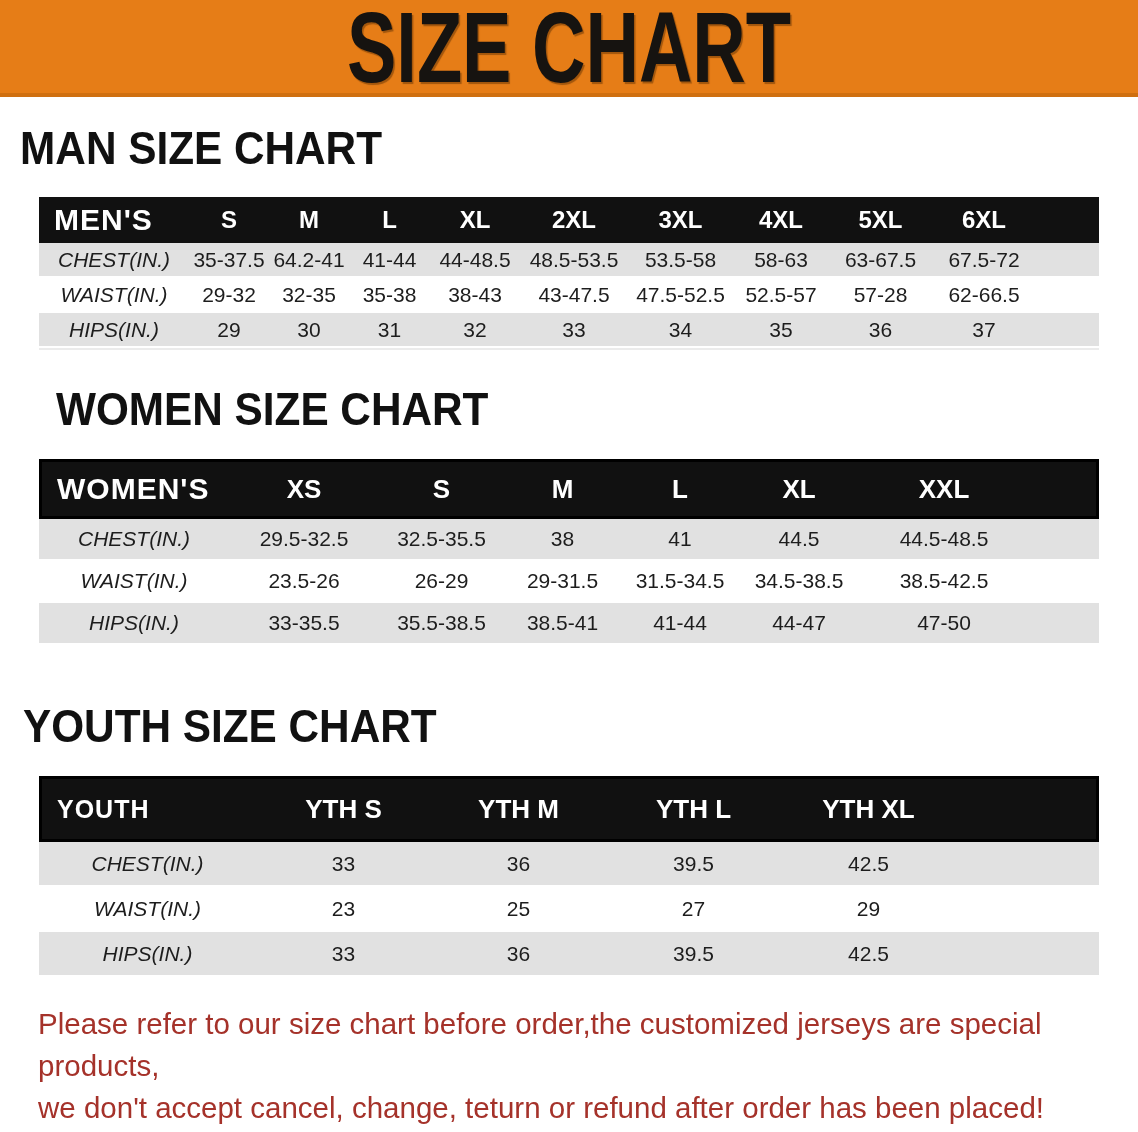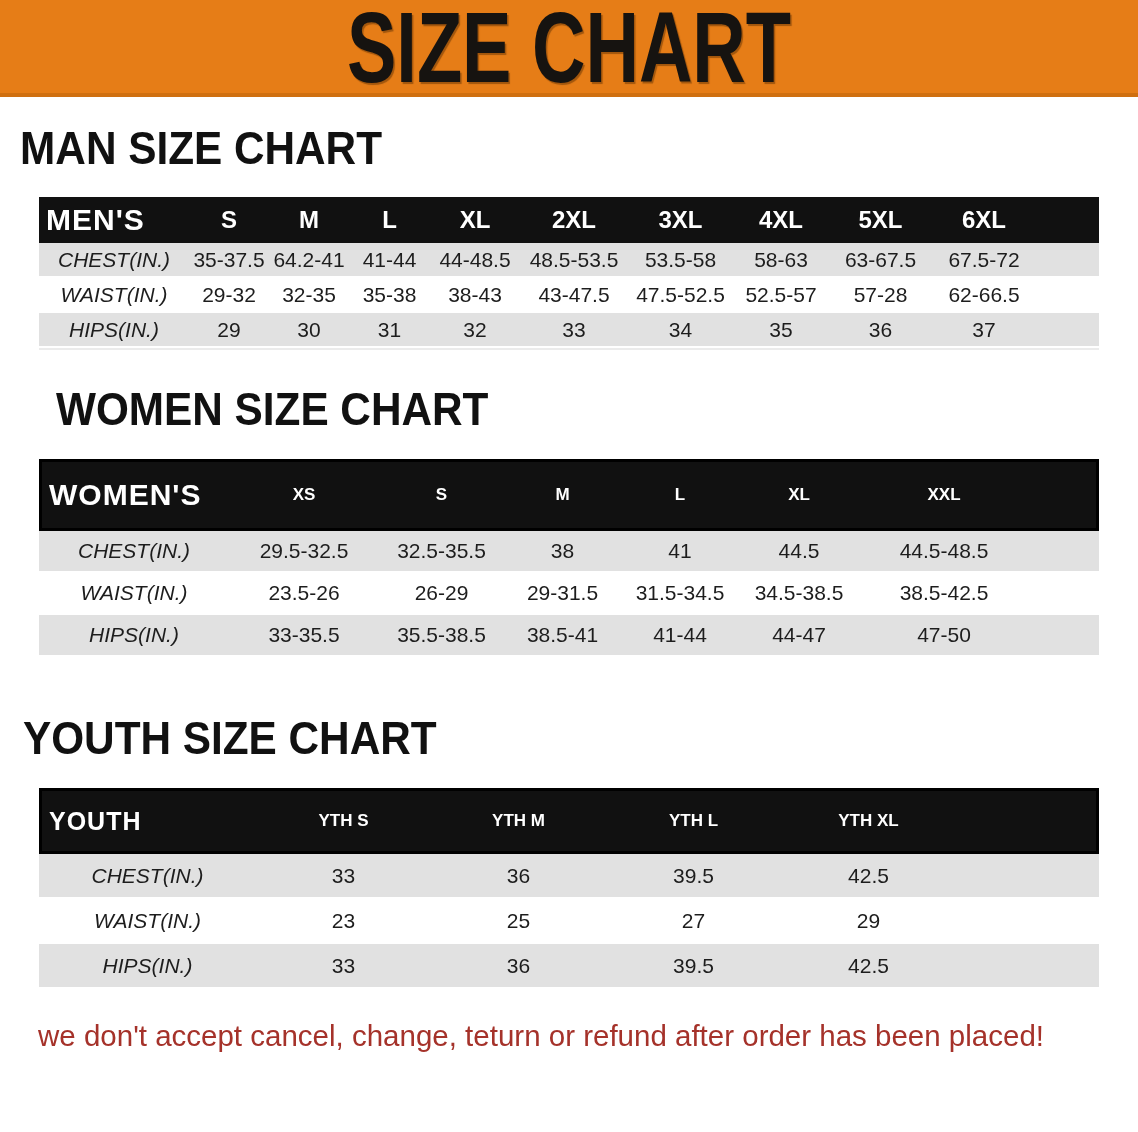--- a/index.html
+++ b/index.html
@@ -40,28 +40,28 @@
   table.size-table {
     width:1060px; margin-left:39px;
     border-collapse:separate; border-spacing:0;
     table-layout:fixed; text-align:center;
   }
   table.size-table thead th {
     background:#111111; color:#ffffff; font-weight:600;
     vertical-align:middle;
   }
   table.size-table thead th.corner {
-    text-align:left; padding-left:7px;
+    text-align:left; padding-left:15px;
     font-weight:bold; letter-spacing:1px;
   }
   .t-men   thead tr { height:46px; }
-  .t-women thead tr { height:72px; }
+  .t-women thead tr { height:60px; }
   .t-youth thead tr { height:66px; }
   .t-men   thead th { font-size:24px; }
-  .t-women thead th, .t-youth thead th { font-size:17px; }
+  .t-women thead th, .t-youth thead th { font-size:26px; }
   .t-men   thead th.corner { font-size:30px; }
   .t-women thead th.corner { font-size:30px; }
   .t-youth thead th.corner { font-size:25px; }
   .t-women thead th, .t-youth thead th {
     border-top:3px solid #000; border-bottom:3px solid #000;
   }
   .t-women thead th:first-child, .t-youth thead th:first-child { border-left:3px solid #000; }
   .t-women thead th:last-child,  .t-youth thead th:last-child  { border-right:3px solid #000; }
 
   table.size-table tbody tr:nth-child(odd)  { background:#e1e1e1; }
@@ -269,14 +269,15 @@
         <td>33</td>
         <td>36</td>
         <td>39.5</td>
         <td>42.5</td>
         <td></td>
       </tr>
     </tbody>
   </table>
 
 <div class="disclaimer">
+  <div>Please refer to our size chart before order,the customized jerseys are special products,</div>
   <div>we don't accept cancel, change, teturn or refund after order has been placed!</div>
 </div>
 
 </body></html>

